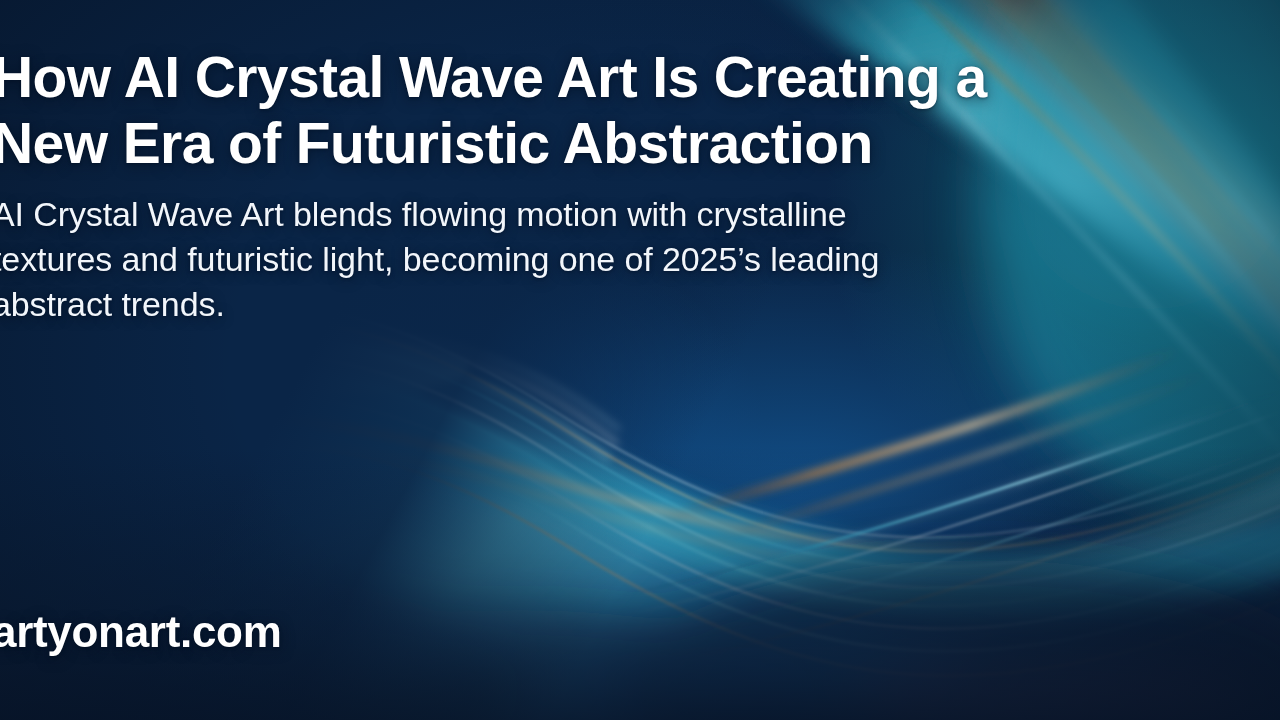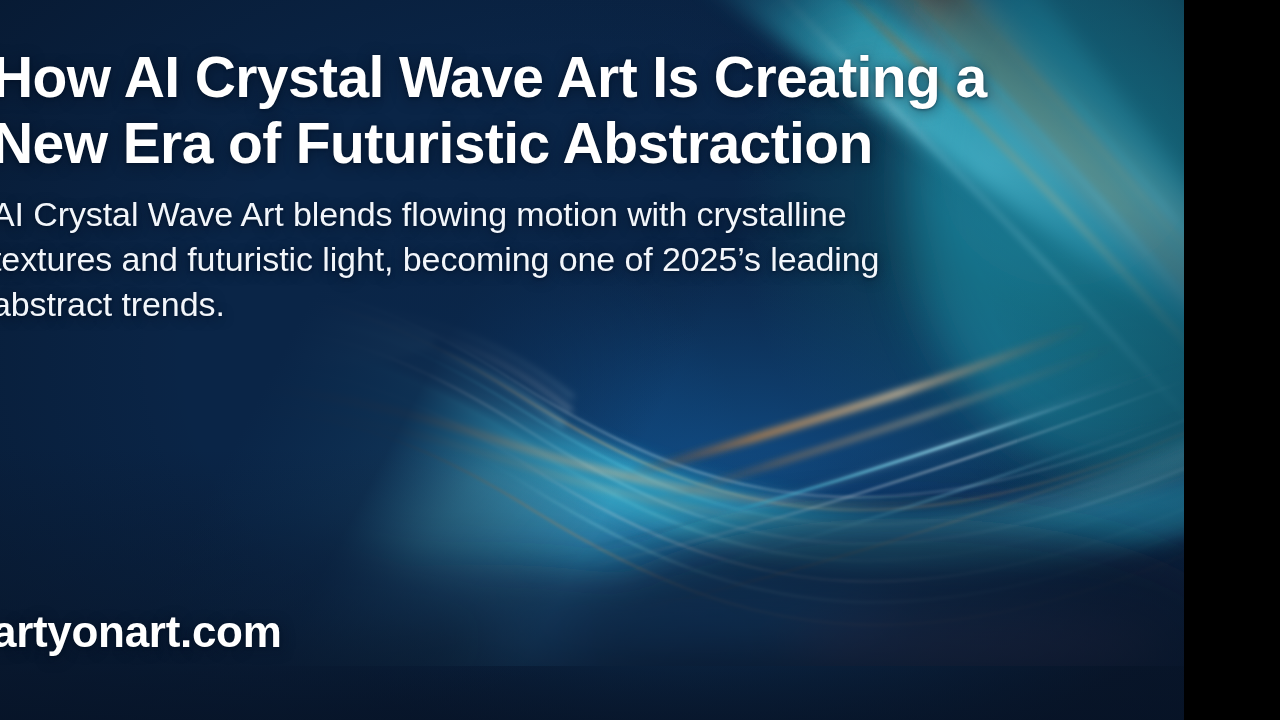--- a/index.html
+++ b/index.html
@@ -2,21 +2,21 @@
 <html><head>
 <meta charset="utf-8">
 <style>
   html, body {
     margin: 0;
     padding: 0;
     background: #000;
   }
   #banner {
     position: relative;
-    width: 1184px;
+    width: 1280px;
     height: 720px;
     overflow: hidden;
     background: #0a2547;
     font-family: "Liberation Sans", sans-serif;
   }
 
   
   .art-layer {
     position: absolute;
     inset: 0;

